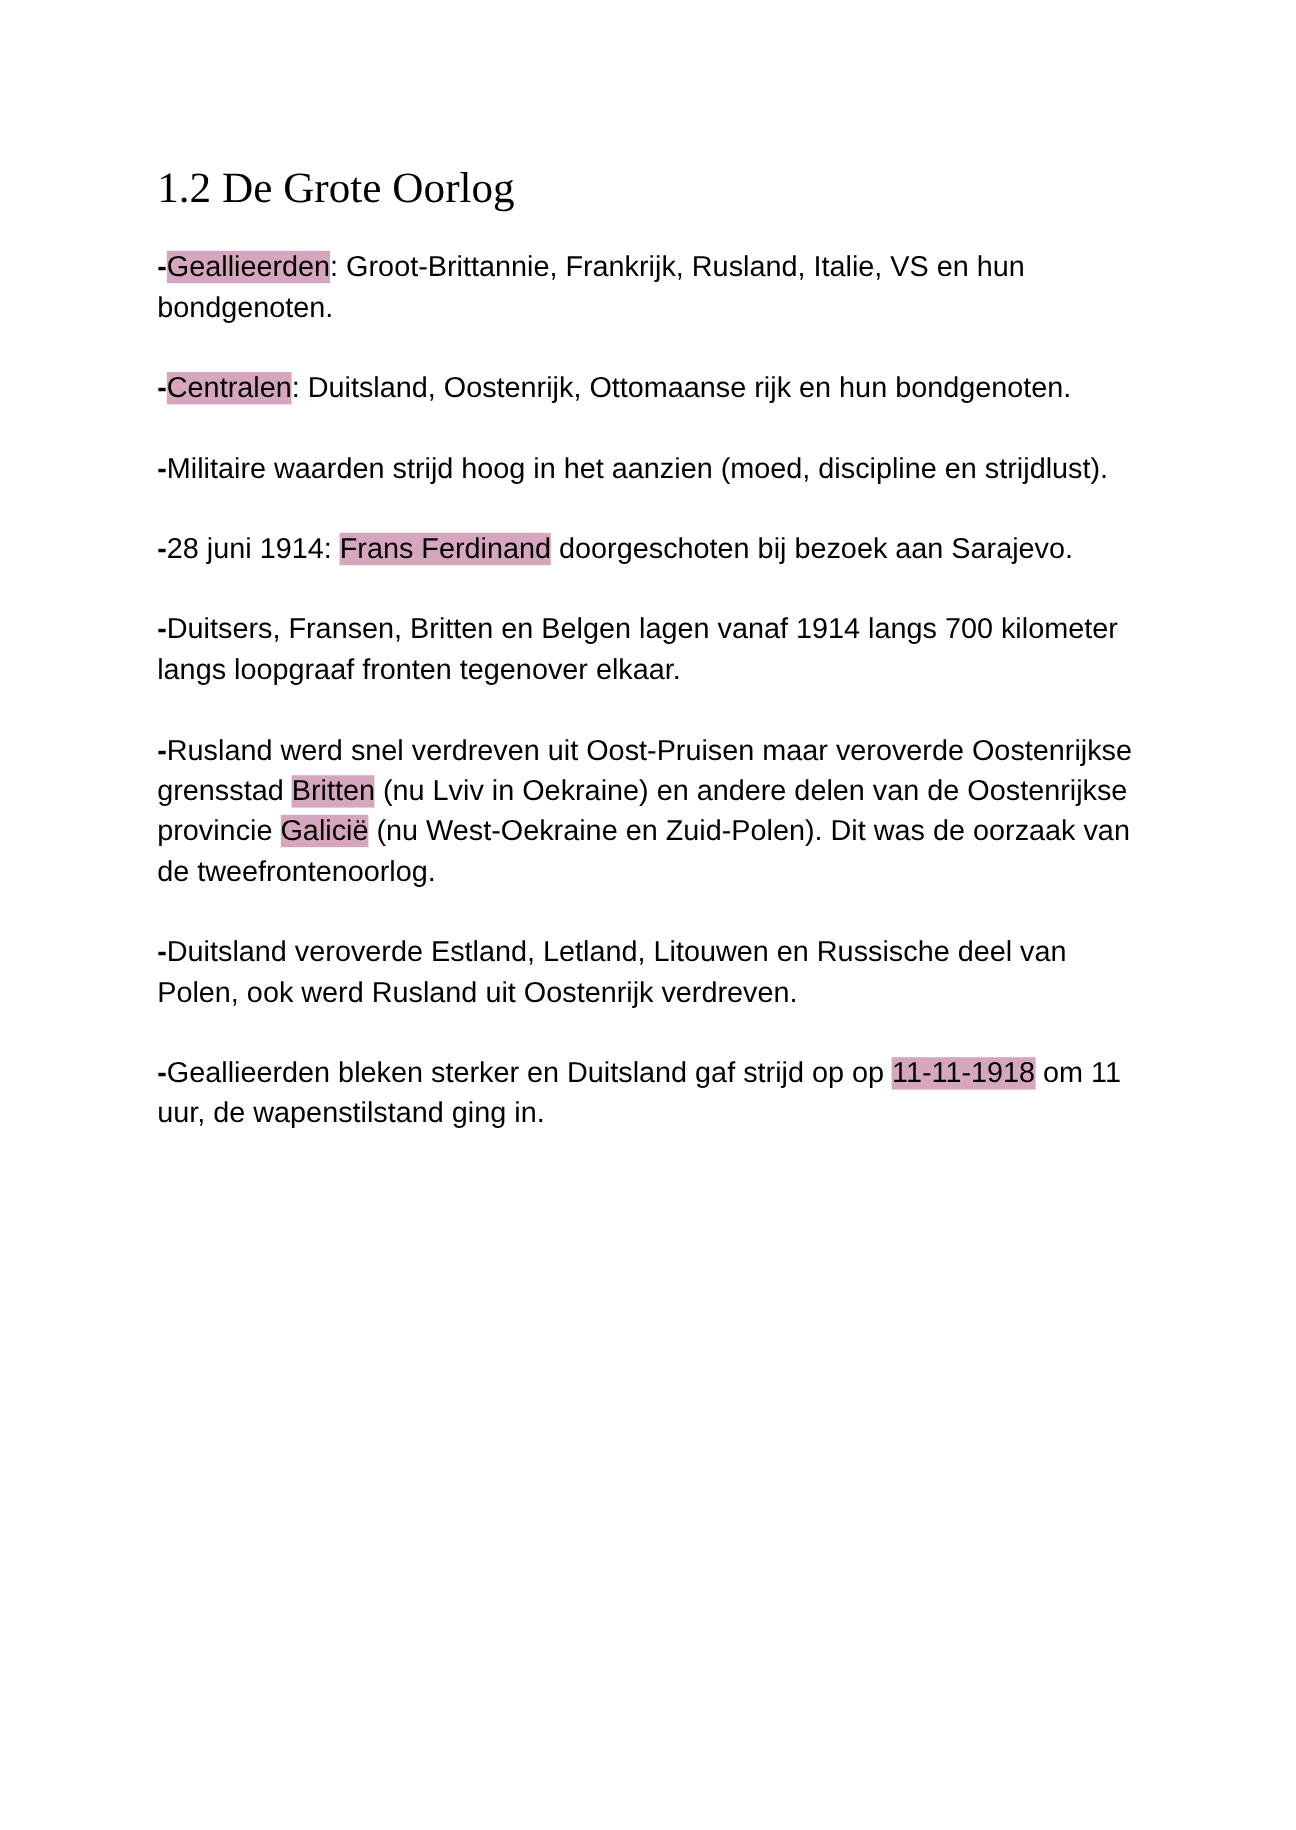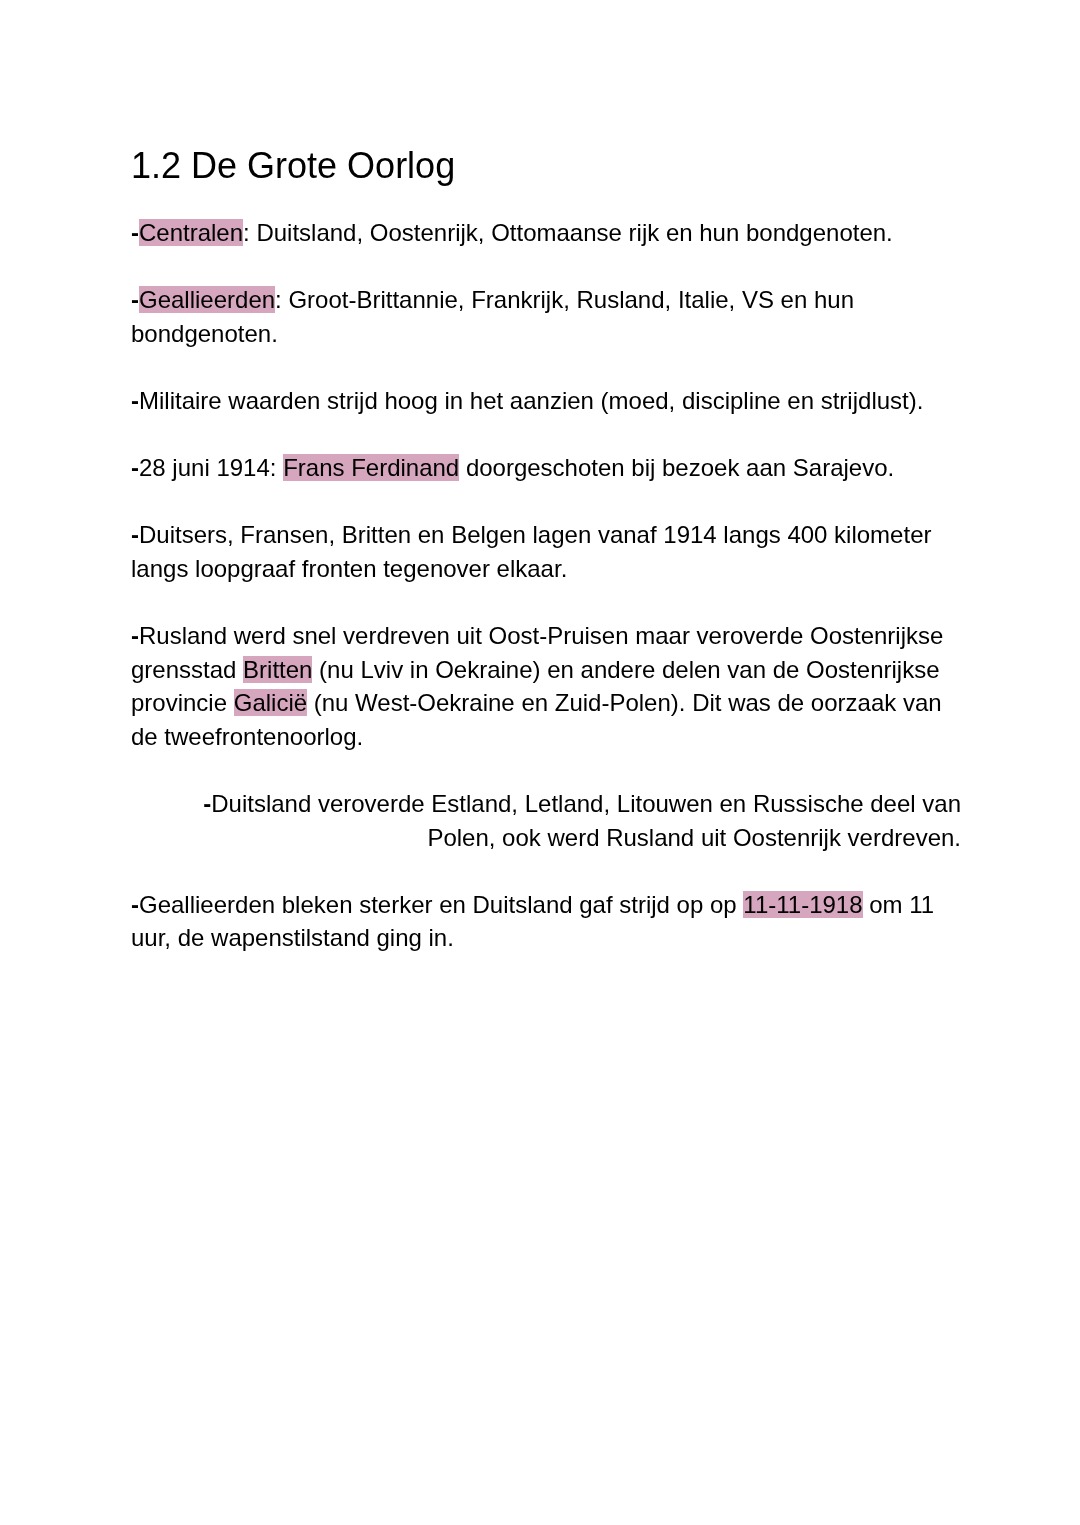--- a/index.html
+++ b/index.html
@@ -2,54 +2,54 @@
 <html><head>
   <meta charset="utf-8">
   <style>
     html, body { margin: 0; padding: 0; background: #ffffff; }
     body {
       width: 1080px; height: 1525px; position: relative; overflow: hidden;
       font-family: "Liberation Sans", sans-serif; color: #000;
     }
     .page { position: absolute; left: 131px; top: 128px; width: 830px; }
     h1 {
-      font-family: Liberation Sans, sans-serif;
+      font-family: Liberation Serif, serif;
       font-weight: 400; font-size: 36px; line-height: 48px;
-      margin: 14px 0 26px 0;
+      margin: 4px 0 26px 0;
     }
     .para { font-size: 24px; line-height: 33.6px; margin: 0 0 33.6px 0; }
-    .para .line { display: block; text-align: right; }
+    .para .line { display: block; }
     .dash { font-weight: 700; }
     .hl { background: #d5a6bd; }
   </style>
 </head>
 <body>
 
 <div class="page">
   <h1>1.2 De Grote Oorlog</h1>
 
   <p class="para">
-    <span class="dash">-</span><span class="hl">Centralen</span><span>: Duitsland, Oostenrijk, Ottomaanse rijk en hun bondgenoten.</span>
+    <span class="dash">-</span><span class="hl">Geallieerden</span><span>: Groot-Brittannie, Frankrijk, Rusland, Italie, VS en hun bondgenoten.</span>
   </p>
 
   <p class="para">
-    <span class="dash">-</span><span class="hl">Geallieerden</span><span>: Groot-Brittannie, Frankrijk, Rusland, Italie, VS en hun bondgenoten.</span>
+    <span class="dash">-</span><span class="hl">Centralen</span><span>: Duitsland, Oostenrijk, Ottomaanse rijk en hun bondgenoten.</span>
   </p>
 
   <p class="para">
     <span class="dash">-</span><span>Militaire waarden strijd hoog in het aanzien (moed, discipline en strijdlust).</span>
   </p>
 
   <p class="para">
     <span class="dash">-</span><span>28 juni 1914: </span><span class="hl">Frans Ferdinand</span><span> doorgeschoten bij bezoek aan Sarajevo.</span>
   </p>
 
 
   <p class="para">
-    <span class="dash">-</span><span>Duitsers, Fransen, Britten en Belgen lagen vanaf 1914 langs 400 kilometer langs loopgraaf fronten tegenover elkaar.</span>
+    <span class="dash">-</span><span>Duitsers, Fransen, Britten en Belgen lagen vanaf 1914 langs 700 kilometer langs loopgraaf fronten tegenover elkaar.</span>
   </p>
 
   <p class="para">
     <span class="dash">-</span><span>Rusland werd snel verdreven uit Oost-Pruisen maar veroverde Oostenrijkse grensstad </span><span class="hl">Britten</span><span> (nu Lviv in Oekraine) en andere delen van de Oostenrijkse provincie </span><span class="hl">Galicië</span><span> (nu West-Oekraine en Zuid-Polen). Dit was de oorzaak van de tweefrontenoorlog.</span>
   </p>
 
   <p class="para">
     <span class="line"><span class="dash">-</span><span>Duitsland veroverde Estland, Letland, Litouwen en Russische deel van Polen, ook werd Rusland uit Oostenrijk verdreven.</span></span>
   </p>
 

